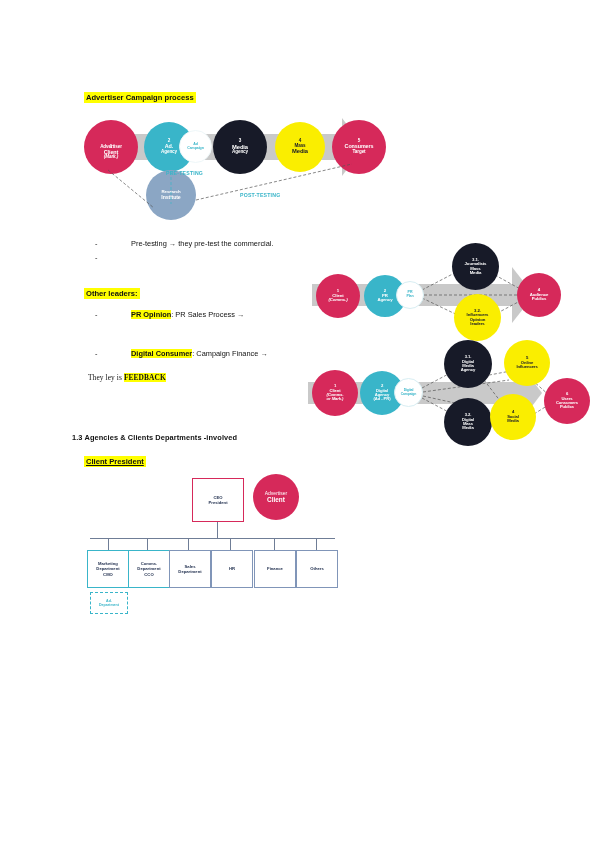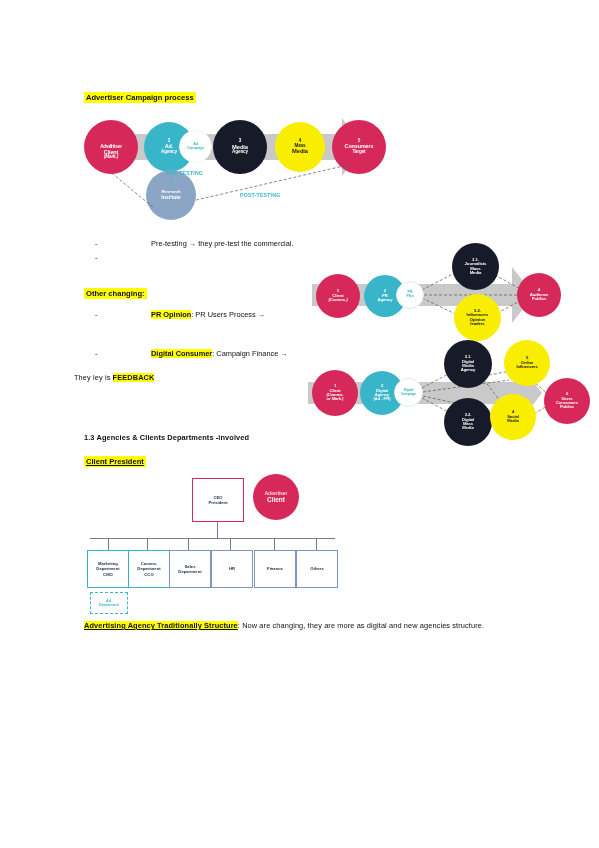--- a/index.html
+++ b/index.html
@@ -22,21 +22,21 @@
   .bold { font-weight:bold; }
 
   .heading-hl {
     position:absolute; font-size:7.6px; font-weight:bold;
     background:#ffff00; padding:1px 2px;
   }
 
   
   .bullet { position:absolute; font-size:7.4px; line-height:12px; }
   .bullet .dash { position:absolute; left:0; top:0; }
-  .bullet .btxt { display:block; margin-left:56px; }
+  .bullet .btxt { display:block; margin-left:36px; }
 
   
   .circ {
     position:absolute; border-radius:50%;
     display:flex; align-items:center; justify-content:center;
     text-align:center; color:#fff; font-weight:bold;
     line-height:1.05; letter-spacing:-.1px;
     white-space:pre-line;
   }
   .band { position:absolute; background:#c9c9c9; }
@@ -160,33 +160,33 @@
 
 
   <div class="bullet" style="left:95px; top:238px; width:260px;">
     <span class="dash">-</span>
     <span class="btxt">Pre-testing → they pre-test the commercial.</span>
   </div>
   <div class="bullet" style="left:95px; top:252px; width:190px;">
     <span class="dash">-</span>
   </div>
 
-  <div class="heading-hl" style="left:84px; top:288px;">Other changing:</div>
+  <div class="heading-hl" style="left:84px; top:288px;">Other leaders:</div>
 
   <div class="bullet" style="left:95px; top:309px;">
     <span class="dash">-</span>
-    <span class="btxt"><span class="hl bold">PR Opinion</span><span>: PR Users Process →</span></span>
+    <span class="btxt"><span class="hl bold">PR Opinion</span><span>: PR Sales Process →</span></span>
   </div>
 
   <div class="bullet" style="left:95px; top:348px;">
     <span class="dash">-</span>
     <span class="btxt"><span class="hl bold">Digital Consumer</span><span>: Campaign Finance →</span></span>
   </div>
 
-  <div class="tx" style="left:74px; top:372px;">
+  <div class="tx" style="left:88px; top:372px;font-family:Liberation Serif, serif;">
     <span>They ley is </span><span class="hl bold">FEEDBACK</span>
   </div>
 
   <div id="d2">
     <div class="band"></div>
     <div class="arrowhead"></div>
     <svg style="position:absolute; left:0; top:0; width:290px; height:105px; overflow:visible;">
       <line x1="116" y1="50" x2="162" y2="26" stroke="#555" stroke-width="0.7" stroke-dasharray="3,2"></line>
       <line x1="116" y1="58" x2="162" y2="80" stroke="#555" stroke-width="0.7" stroke-dasharray="3,2"></line>
       <line x1="118" y1="55" x2="212" y2="55" stroke="#555" stroke-width="0.7" stroke-dasharray="3,2"></line>
@@ -219,21 +219,21 @@
     <div class="circ c2"><span><span>2</span><br><span>Digital</span><br><span>Agency</span><br><span>(Ad - PR)</span></span></div>
     <div class="circ cw">Digital
 Campaign</div>
     <div class="circ c31"><span><span>3.1.</span><br><span>Digital</span><br><span>Media</span><br><span>Agency</span></span></div>
     <div class="circ c32"><span><span>3.2.</span><br><span>Digital</span><br><span>Mass</span><br><span>Media</span></span></div>
     <div class="circ c5"><span><span>5</span><br><span>Online</span><br><span>Influencers</span></span></div>
     <div class="circ c4"><span><span>4</span><br><span>Social</span><br><span>Media</span></span></div>
     <div class="circ c6"><span><span>6</span><br><span>Users</span><br><span>Consumers</span><br><span>Publics</span></span></div>
   </div>
 
-  <div class="tx bold" style="left:84px; top:432px;">1.3 Agencies &amp; Clients Departments -involved</div>
+  <div class="tx bold" style="left:72px; top:432px;">1.3 Agencies &amp; Clients Departments -involved</div>
 
   <div class="heading-hl ul" style="left:84px; top:456px;">Client President</div>
 
   <div id="org">
 
     <div class="obox ceo" style="left:108px; top:8px; width:52px; height:44px;">CEO
 President</div>
 
     <div class="adv-circle" style="left:169px; top:4px; width:46px; height:46px;">
       <span><span>Advertiser</span><br><span class="big">Client</span></span>
@@ -257,17 +257,14 @@
     <div class="obox blue" style="left:85px;  top:80px; width:42px; height:38px;">Sales
 Department</div>
     <div class="obox blue" style="left:127px; top:80px; width:42px; height:38px;">HR</div>
     <div class="obox blue" style="left:170px; top:80px; width:42px; height:38px;">Finance</div>
     <div class="obox blue" style="left:212px; top:80px; width:42px; height:38px;">Others</div>
 
     <div class="obox dashed" style="left:6px; top:122px; width:38px; height:22px; font-size:3.6px;">Ad.
 Department</div>
   </div>
 
-  <div class="tx" style="left:84px; top:620px; width:440px;">
-    <span class="hl bold ul">Advertising Agency Traditionally Structure</span><span>: Now are changing, they are more as digital and new agencies structure.</span>
-  </div>
 
 </div>
 
 </body></html>

